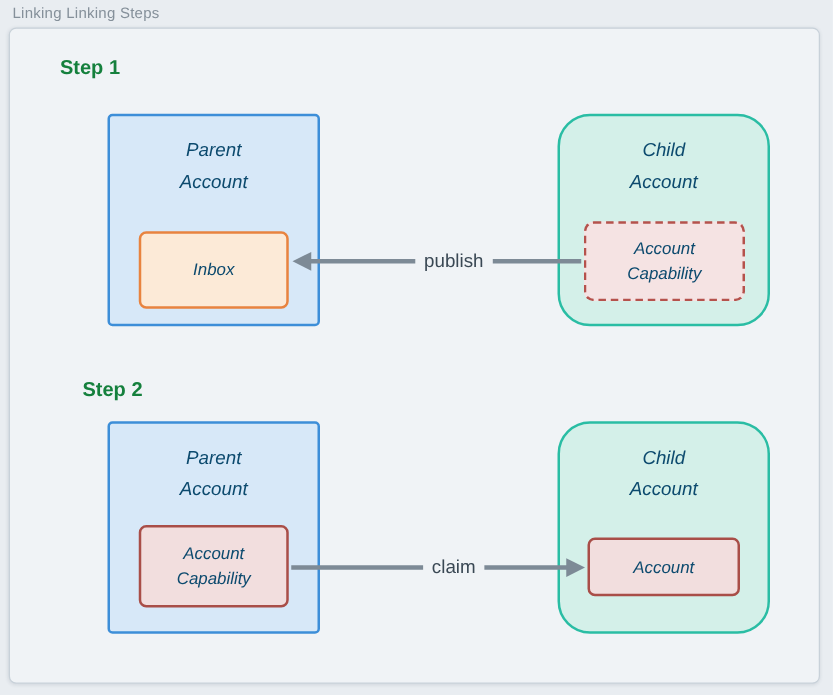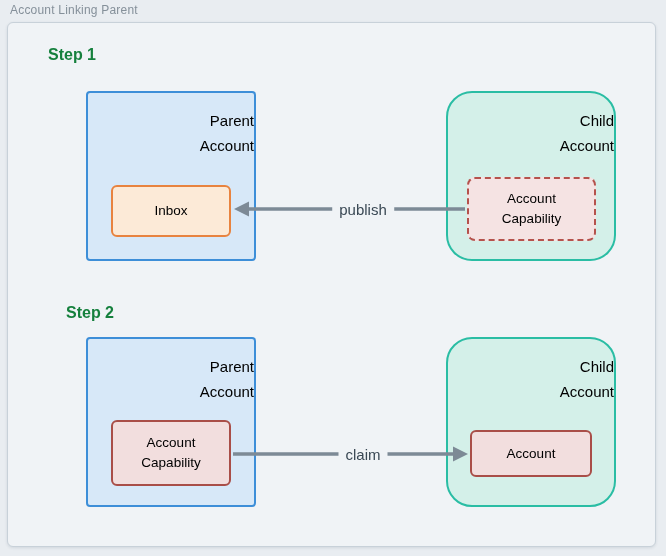--- a/index.html
+++ b/index.html
@@ -40,22 +40,23 @@
     font-weight: bold;
     color: #15803d;
   }
   #step1-heading { left: 48px; top: 46px; }
   #step2-heading { left: 48px; top: 304px; margin-left: 18px; }
 
   .node {
     position: absolute;
     box-sizing: border-box;
     border-radius: 4px;
-    text-align: right;
-    color: #000000;
+    text-align: center;
+    color: #0c4a6e;
+    font-style: italic;
   }
   .big-box {
     width: 170px;
     height: 170px;
     border-width: 2px;
     border-style: solid;
     font-size: 15px;
     line-height: 25px;
     padding-top: 15px;
   }
@@ -72,21 +73,21 @@
     font-size: 13.5px;
     line-height: 20px;
     border-radius: 6px;
   }
   #step1-parent { left: 86px;  top: 91px; }
   #step1-child  { left: 446px; top: 91px; }
   #step2-parent { left: 86px;  top: 337px; }
   #step2-child  { left: 446px; top: 337px; }
 
   #inbox-box {
-    left: 111px; top: 185px; width: 120px; height: 52px;
+    left: 111px; top: 185px; width: 120px; height: 62px;
     background: #fcead7; border-color: #e8833f;
   }
   #step1-capability-box {
     left: 467px; top: 177px; width: 129px; height: 64px;
     background: #f5e3e3; border-color: #b5524c;
     border-style: dashed; border-radius: 8px;
   }
   #step2-capability-box {
     left: 111px; top: 420px; width: 120px; height: 66px;
     background: #f2dede; border-color: #a94e48;
@@ -113,21 +114,21 @@
     margin-left: 12px;
   }
   #publish-label { left: 351px; top: 209px; }
   #claim-label   { left: 351px; top: 454px; }
 </style>
 </head>
 <body>
 
 <div id="stage">
 
-  <div class="window-label">Account Linking Parent</div>
+  <div class="window-label">Linking Linking Steps</div>
 
   <div class="panel"></div>
 
   <div class="step-heading" id="step1-heading">Step 1</div>
 
   <div class="node big-box parent-box" id="step1-parent" style="background-color: rgb(215, 232, 248); border-color: rgb(61, 142, 216);">
     <div>Parent</div>
     <div>Account</div>
   </div>
 

